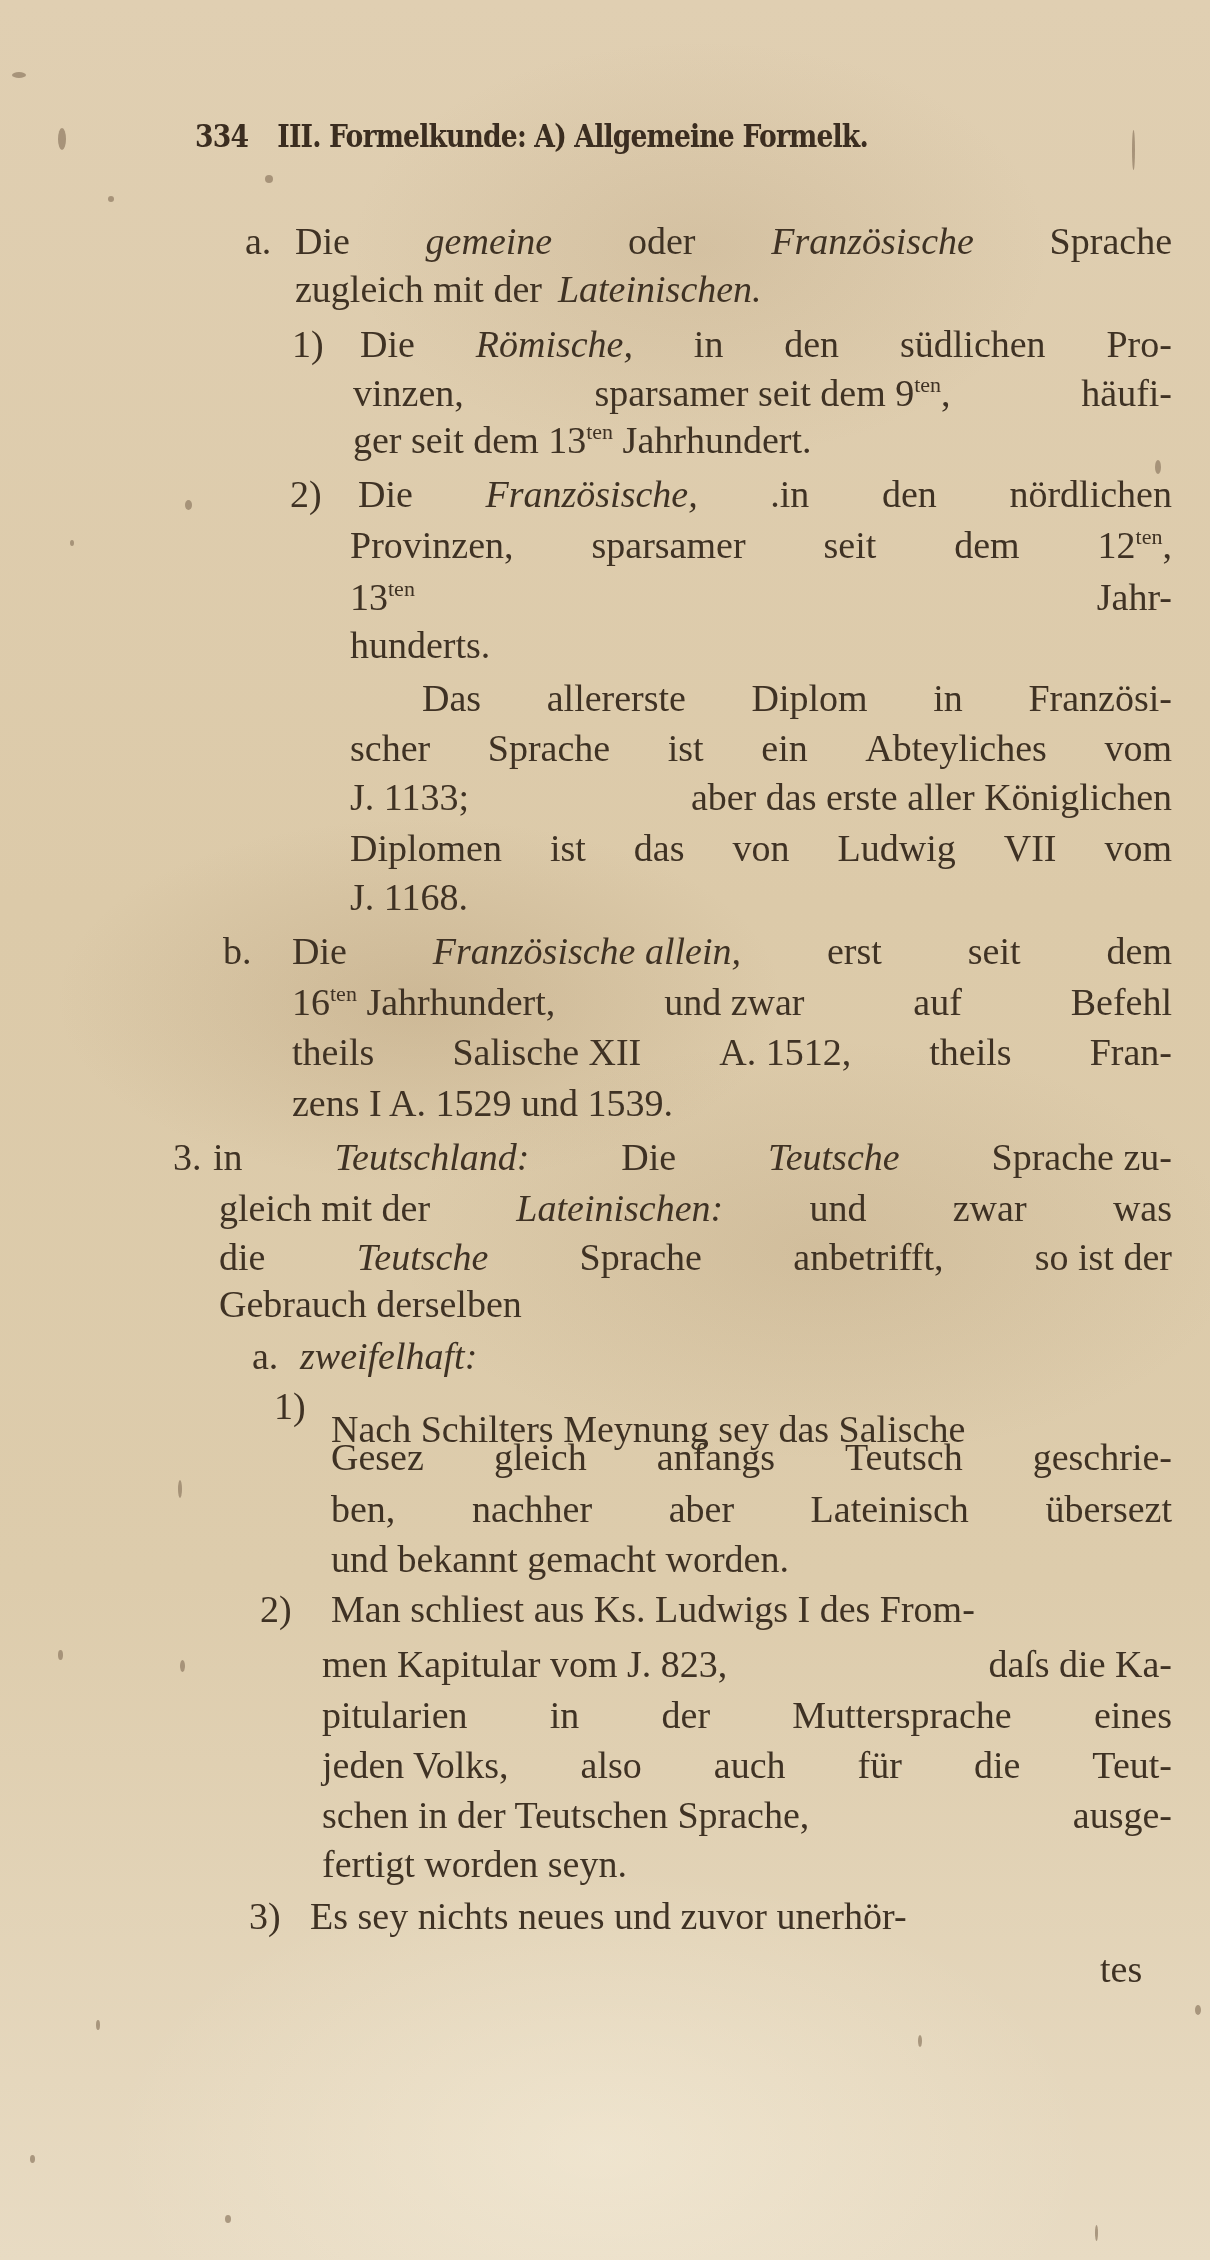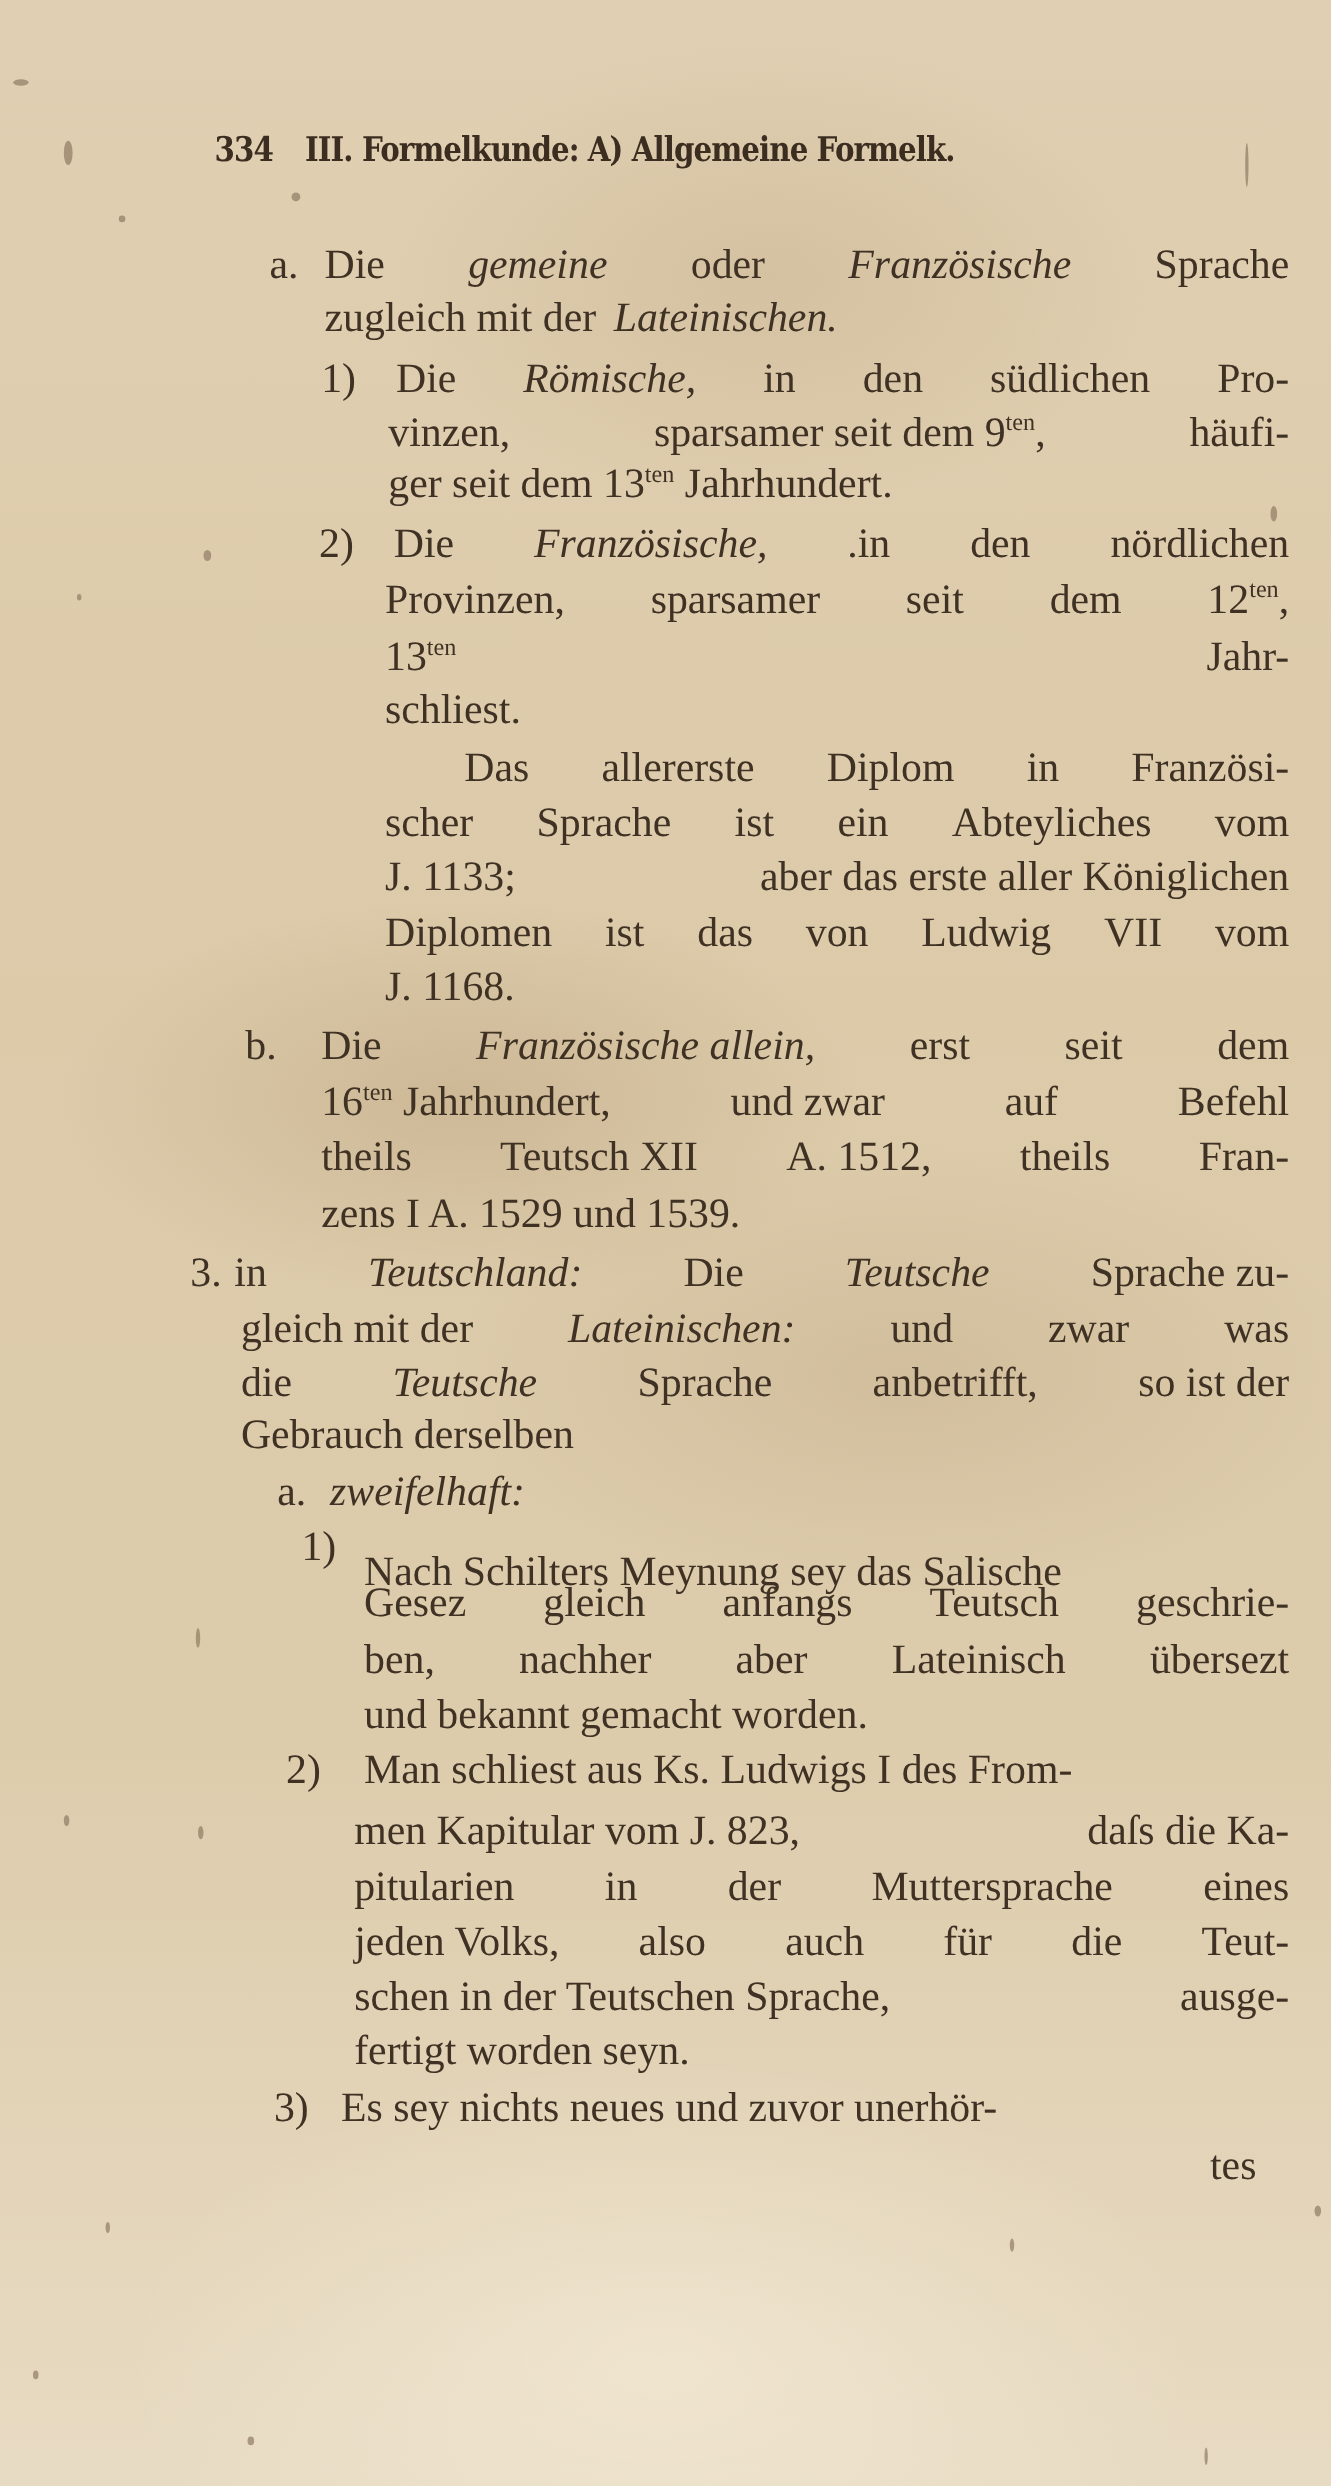--- a/index.html
+++ b/index.html
@@ -109,21 +109,21 @@
       <span class="w">sparsamer</span>
       <span class="w">seit</span>
       <span class="w">dem</span>
       <span class="w">12<sup>ten</sup>,</span>
     </div>
     <div class="line" style="left: 350px; top: 574px; width: 822px;">
       <span class="w">13<sup>ten</sup></span>
       <span class="w">Jahr-</span>
     </div>
     <div class="line left" style="left: 350px; top: 622px;">
-      <span class="w">schliest.</span>
+      <span class="w">hunderts.</span>
     </div>
     <div class="line" style="left: 422px; top: 675px; width: 750px;">
       <span class="w">Das</span>
       <span class="w">allererste</span>
       <span class="w">Diplom</span>
       <span class="w">in</span>
       <span class="w">Französi-</span>
     </div>
     <div class="line" style="left: 350px; top: 725px; width: 822px;">
       <span class="w">scher</span>
@@ -158,21 +158,21 @@
       <span class="w">dem</span>
     </div>
     <div class="line" style="left: 292px; top: 979px; width: 880px;">
       <span class="w">16<sup>ten</sup> Jahrhundert,</span>
       <span class="w">und zwar</span>
       <span class="w">auf</span>
       <span class="w">Befehl</span>
     </div>
     <div class="line" style="left: 292px; top: 1029px; width: 880px;">
       <span class="w">theils</span>
-      <span class="w">Teutsch XII</span>
+      <span class="w">Salische XII</span>
       <span class="w">A. 1512,</span>
       <span class="w">theils</span>
       <span class="w">Fran-</span>
     </div>
     <div class="line left" style="left: 292px; top: 1080px;">
       <span class="w">zens I A. 1529 und 1539.</span>
     </div>
     <div class="marker" style="left: 173px; top: 1134px;">3.</div>
     <div class="line" style="left: 213px; top: 1134px; width: 959px;">
       <span class="w">in</span>

